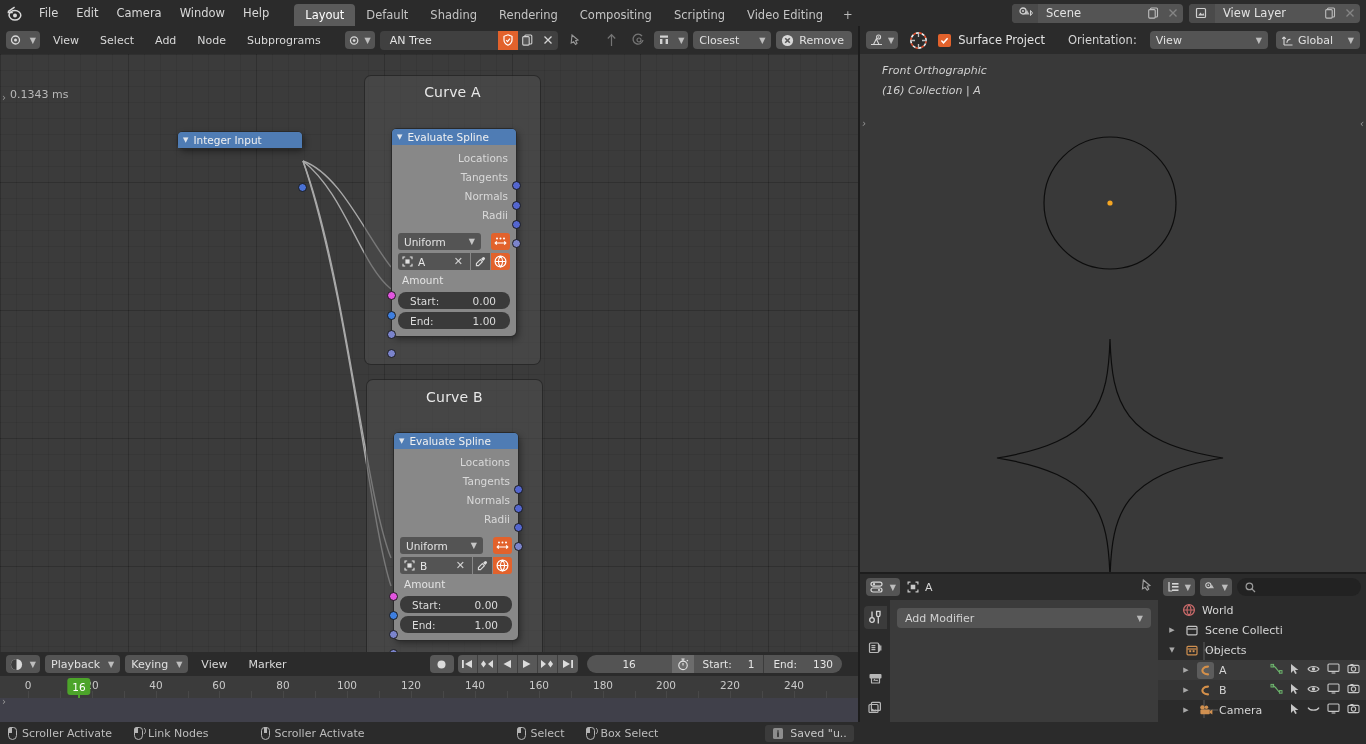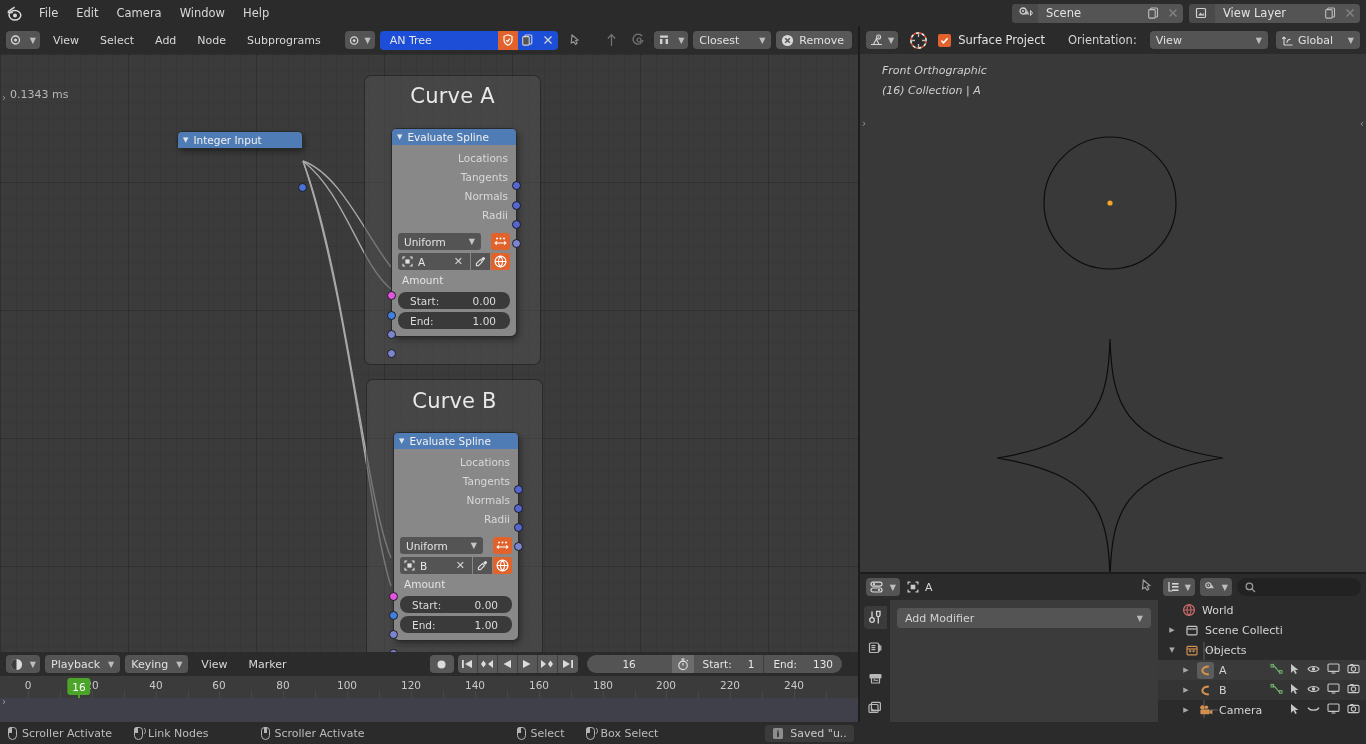--- a/index.html
+++ b/index.html
@@ -98,21 +98,21 @@
   .nbtn-or { width:19px; height:17px; border-radius:3px; background:#e2622c;
      display:flex; align-items:center; justify-content:center; }
   .objrow { display:flex; align-items:stretch; margin-top:3px; gap:1px; }
   .objfield { flex:1; height:17px; border-radius:3px 0 0 3px; background:#545454;
      display:flex; align-items:center; padding:0 4px; font-size:10.5px; color:#e8e8e8; gap:5px; }
   .objfield .x { margin-left:auto; opacity:.85; font-size:11px; padding-right:3px; }
   .ibtn-gray { width:19px; height:17px; background:#545454;
      display:flex; align-items:center; justify-content:center; }
   .ibtn-or { width:19px; height:17px; background:#e2622c; border-radius:0 3px 3px 0;
      display:flex; align-items:center; justify-content:center; }
-  .node-title { position:absolute; color:#e8e8e8; font-size:21px; text-align:center; width:100%;
+  .node-title { position:absolute; color:#e8e8e8; font-size:14px; text-align:center; width:100%;
      letter-spacing:.2px; }
   .node-frame { position:absolute; border-radius:6px; background:rgba(80,80,80,.55);
      box-shadow: 0 0 0 1px rgba(30,30,30,.6); }
 
   
   #timeline { position:absolute; left:0; top:652px; width:858px; height:70px; background:#2b2b2b; }
   #tl-header { height:24px; display:flex; align-items:center; padding:0 6px; gap:5px; background:#2b2b2b;}
   #tl-ruler { position:absolute; left:0; top:24px; width:858px; height:22px; background:#3b3b3b; }
   .tick { position:absolute; top:3px; color:#c9c9c9; font-size:10.5px; transform:translateX(-50%); }
   .tickline { position:absolute; top:15px; width:1px; height:7px; background:#484848; }
@@ -199,20 +199,30 @@
         <path d="M1 5.6 L7.6 1.2 M0.6 6.4 h5.2" stroke="#d8d8d8" stroke-width="1.5" fill="none"></path>
       </svg>
     </div>
     <div class="top-menu">
       <div class="menu-item">File</div>
       <div class="menu-item">Edit</div>
       <div class="menu-item">Camera</div>
       <div class="menu-item">Window</div>
       <div class="menu-item">Help</div>
     </div>
+    <div class="wstabs">
+      <div class="wstab active">Layout</div>
+      <div class="wstab">Default</div>
+      <div class="wstab">Shading</div>
+      <div class="wstab">Rendering</div>
+      <div class="wstab">Compositing</div>
+      <div class="wstab">Scripting</div>
+      <div class="wstab">Video Editing</div>
+      <div class="wstab plus">+</div>
+    </div>
     <div class="topright">
       <div class="idblock">
         <div class="ico">
           <svg width="15" height="12" viewBox="0 0 15 12">
             <circle cx="5" cy="4" r="3" fill="none" stroke="#d0d0d0" stroke-width="1.3"></circle>
             <circle cx="5" cy="4" r="1" fill="#d0d0d0"></circle>
             <path d="M9 3 l2.5 4.5 h-5z" fill="#d0d0d0" opacity=".85"></path>
             <path d="M12.5 3.5 l2 2.5-2 2.5z" fill="none" stroke="#d0d0d0" stroke-width="1"></path>
           </svg>
         </div>
@@ -271,21 +281,21 @@
       <div class="menu-item">Subprograms</div>
 
       <div style="width:6px"></div>
       <div class="drop" style="width:30px;padding:0 4px">
         <svg width="13" height="11" viewBox="0 0 14 12">
           <circle cx="5.5" cy="6" r="4" fill="none" stroke="#d8d8d8" stroke-width="1.3"></circle>
           <circle cx="5.5" cy="6" r="1.5" fill="#d8d8d8"></circle>
         </svg>
         <span class="chev" style="padding-left:2px">▼</span>
       </div>
-      <div style="background:#1d4ed8;border-radius:4px;height:19px;display:flex;align-items:center;justify-content:center;">
+      <div style="background:#404040;border-radius:4px;height:19px;display:flex;align-items:center;justify-content:center;">
         <div style="padding:0 10px;min-width:118px;font-size:11px;color:#e4e4e4">AN Tree</div>
         <div style="width:20px;height:19px;background:#e2622c;display:flex;align-items:center;justify-content:center">
           <svg width="10" height="12" viewBox="0 0 10 12">
               <path d="M5 .8 L9 2.3 V6c0 2.6-2 4.3-4 5.2C3 10.3 1 8.6 1 6V2.3z" fill="none" stroke="#fff" stroke-width="1.2"></path>
               <path d="M3.2 6.2 l1.3 1.4 2.4-3" fill="none" stroke="#fff" stroke-width="1.2"></path>
             </svg>
         </div>
         <div style="width:20px;height:19px;display:flex;align-items:center;justify-content:center">
           <svg width="11" height="12" viewBox="0 0 11 12">
               <rect x="2.8" y="1" width="7" height="9" rx="1" fill="none" stroke="#d0d0d0" stroke-width="1.1"></rect>

